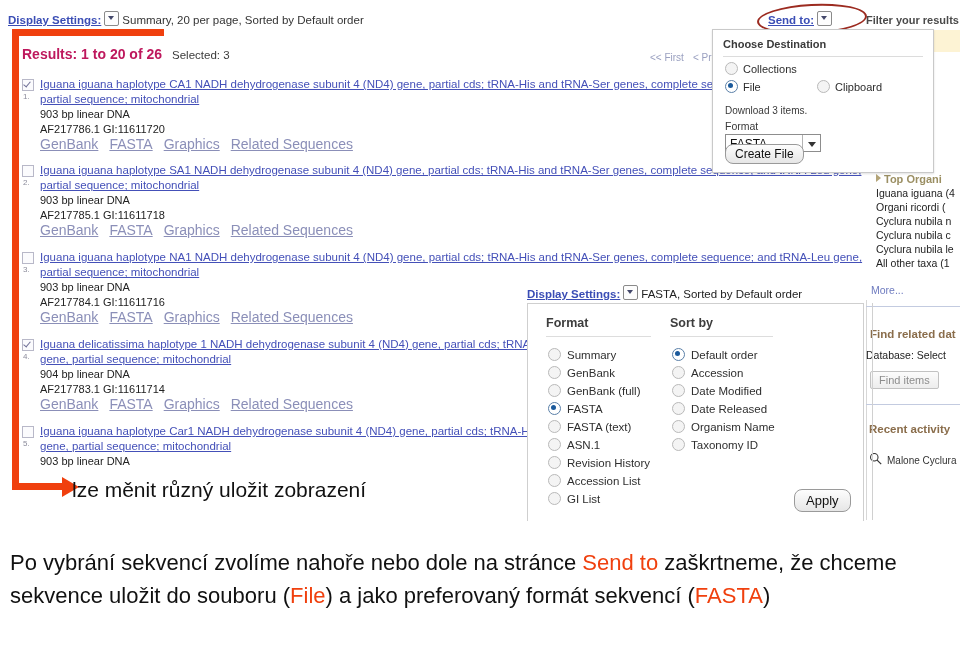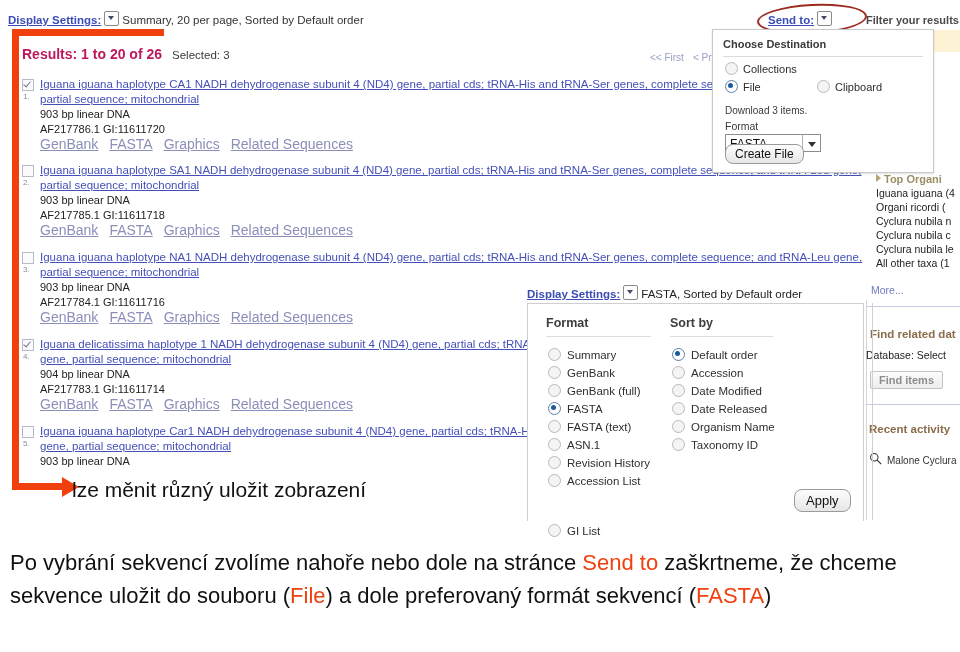--- a/index.html
+++ b/index.html
@@ -125,21 +125,21 @@
   #sb-toporg{left:876px;top:173px;font-size:11px;font-weight:bold;color:#9b8f63;white-space:nowrap;}
   #sb-toporg .tri{display:inline-block;margin-right:3px;
     border-top:4px solid transparent;border-bottom:4px solid transparent;border-left:5px solid #b3a478;vertical-align:1px;}
   #sb-org-box{left:876px;top:186px;width:84px;}
   #sb-org-box div{font-size:10.5px;line-height:14px;color:#222;white-space:nowrap;}
   #sb-more{left:871px;top:284px;font-size:10.5px;color:#6e7bbf;}
   .sb-rule{left:866px;width:94px;height:1px;background:#c3cbe0;}
   #sb-findrelated{left:870px;top:328px;font-size:11.5px;font-weight:bold;color:#8a6d4b;white-space:nowrap;}
   #sb-db{left:866px;top:349px;font-size:10.5px;color:#222;white-space:nowrap;}
   #sb-finditems{left:870px;top:371px;font-size:11px;color:#8d8d8d;border:1px solid #c2c2c2;
-    background:linear-gradient(#fcfcfc,#ededed);padding:2px 8px;border-radius:2px;font-weight:bold;}
+    background:linear-gradient(#fcfcfc,#ededed);padding:2px 8px;border-radius:2px;}
   #sb-recent{left:869px;top:423px;font-size:11.5px;font-weight:bold;color:#8a6d4b;white-space:nowrap;}
   #sb-recent-item{left:887px;top:455px;font-size:10px;color:#333;white-space:nowrap;}
   #sb-mag{left:869px;top:452px;width:13px;height:13px;}
   #sb-vline{left:866px;top:300px;width:1px;height:220px;background:#d7d7d7;}
 
   
   .cover{background:#ffffff;}
 
   
   #ann1{left:72px;top:478px;font-size:21px;color:#111;white-space:nowrap;}
@@ -283,21 +283,21 @@
     <div class="colrule" style="left:142px;top:32px;width:103px;"></div>
 
     <div class="dsopt" style="left:20px;top:44px;"><span class="radio"></span><span>Summary</span></div>
     <div class="dsopt" style="left:20px;top:62px;"><span class="radio"></span><span>GenBank</span></div>
     <div class="dsopt" style="left:20px;top:80px;"><span class="radio"></span><span>GenBank (full)</span></div>
     <div class="dsopt" style="left:20px;top:98px;"><span class="radio on"></span><span>FASTA</span></div>
     <div class="dsopt" style="left:20px;top:116px;"><span class="radio"></span><span>FASTA (text)</span></div>
     <div class="dsopt" style="left:20px;top:134px;"><span class="radio"></span><span>ASN.1</span></div>
     <div class="dsopt" style="left:20px;top:152px;"><span class="radio"></span><span>Revision History</span></div>
     <div class="dsopt" style="left:20px;top:170px;"><span class="radio"></span><span>Accession List</span></div>
-    <div class="dsopt" style="left:20px;top:188px;margin-top:32px;"><span class="radio"></span><span>GI List</span></div>
+    <div class="dsopt" style="left:20px;top:188px;"><span class="radio"></span><span>GI List</span></div>
 
     <div class="dsopt" style="left:144px;top:44px;"><span class="radio on"></span><span>Default order</span></div>
     <div class="dsopt" style="left:144px;top:62px;"><span class="radio"></span><span>Accession</span></div>
     <div class="dsopt" style="left:144px;top:80px;"><span class="radio"></span><span>Date Modified</span></div>
     <div class="dsopt" style="left:144px;top:98px;"><span class="radio"></span><span>Date Released</span></div>
     <div class="dsopt" style="left:144px;top:116px;"><span class="radio"></span><span>Organism Name</span></div>
     <div class="dsopt" style="left:144px;top:134px;"><span class="radio"></span><span>Taxonomy ID</span></div>
 
     <span class="btn" id="apply-btn">Apply</span>
   </div>
@@ -306,15 +306,15 @@
   <div class="abs" id="arrow-h"></div>
   <div class="abs" id="arrow-v"></div>
   <div class="abs" id="arrow-shaft"></div>
   <div class="abs" id="arrow-head"></div>
 </div>
 
 <div class="abs" id="ann1">lze měnit různý uložit zobrazení</div>
 
 <div class="abs" id="caption">
   <span>Po vybrání sekvencí zvolíme nahoře nebo dole na stránce </span><span class="red">Send to</span>
-  <span>zaškrtneme, že chceme sekvence uložit do souboru (</span><span class="red">File</span><span>) a dole</span>
+  <span>zaškrtneme, že chceme sekvence uložit do souboru (</span><span class="red">File</span><span>) a jako</span>
   <span>preferovaný formát sekvencí (</span><span class="red">FASTA</span><span>)</span>
 </div>
 
 </body></html>

